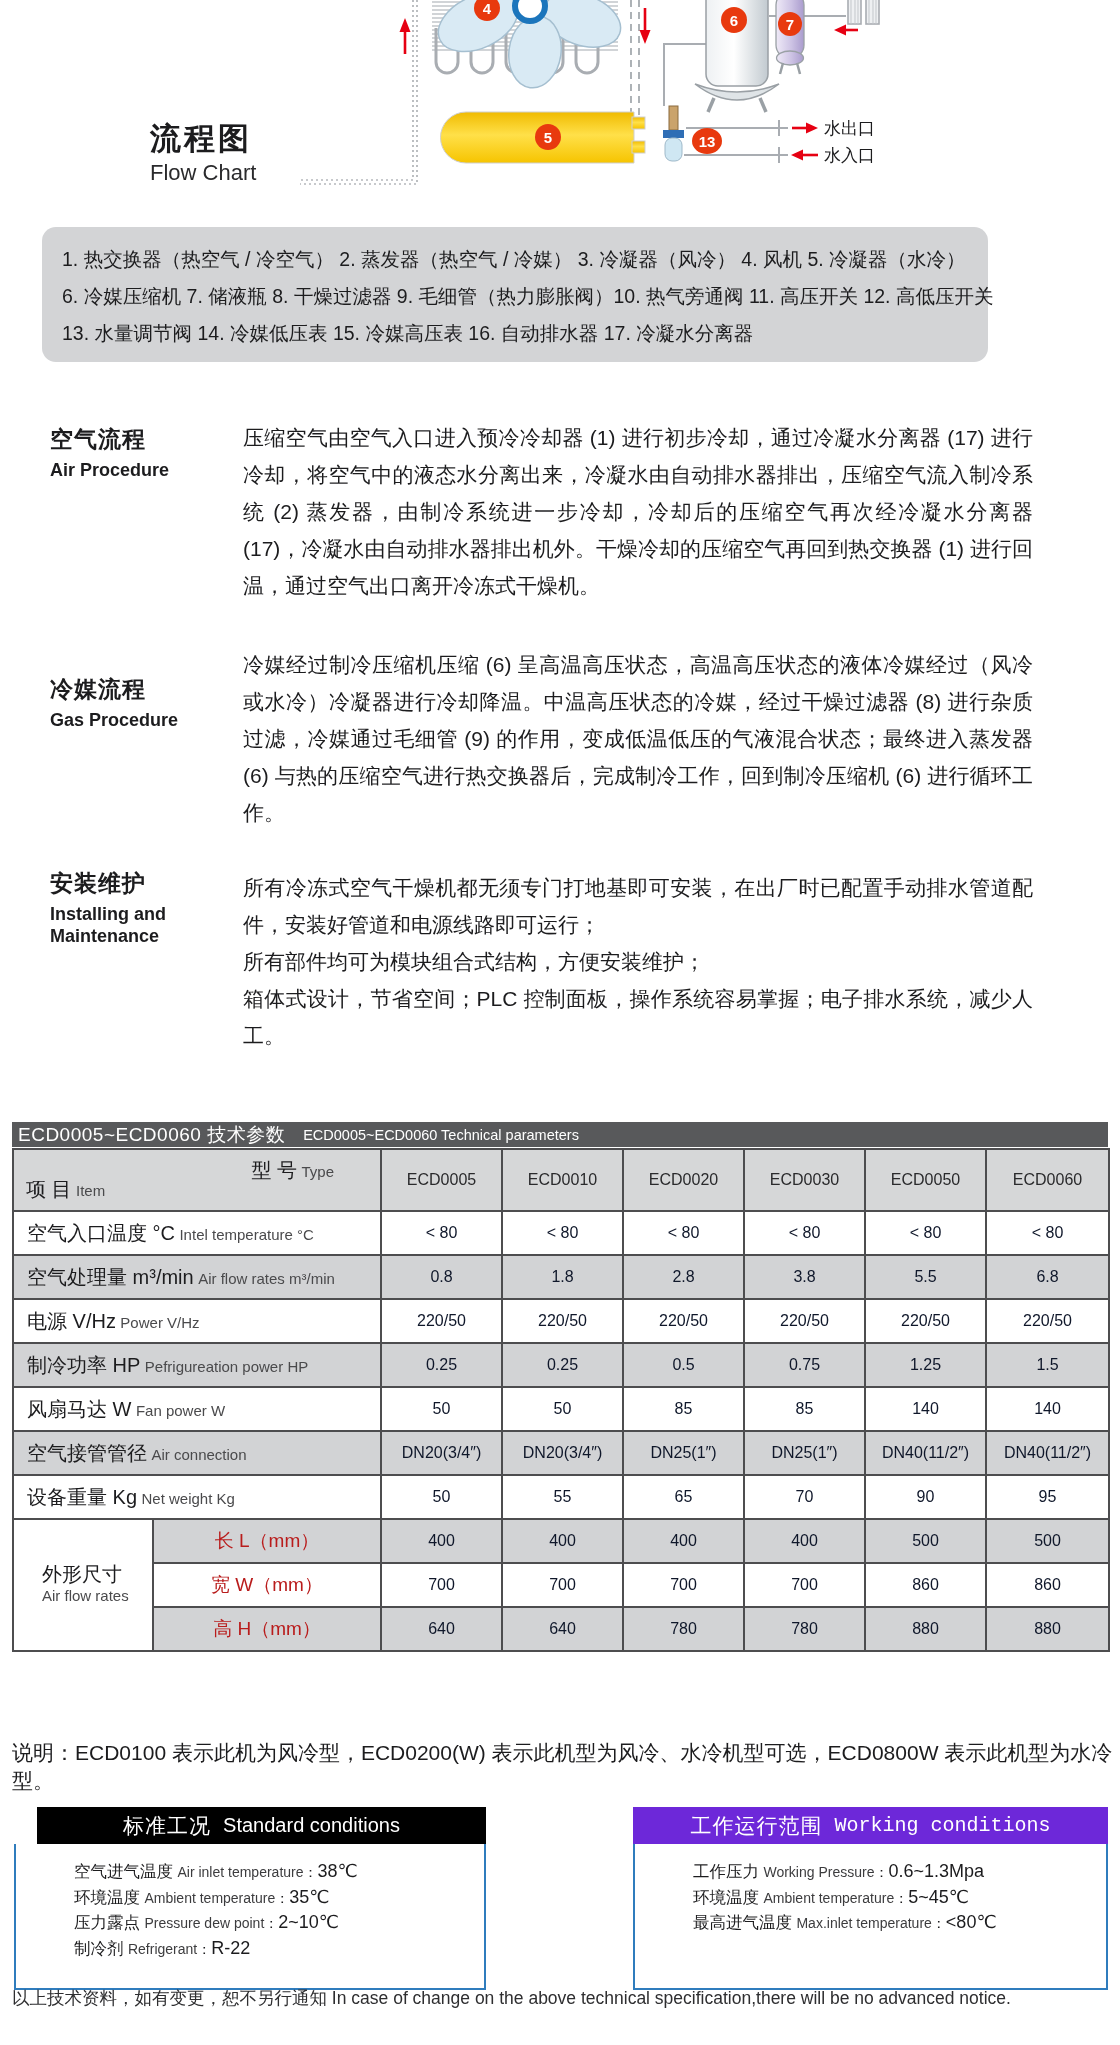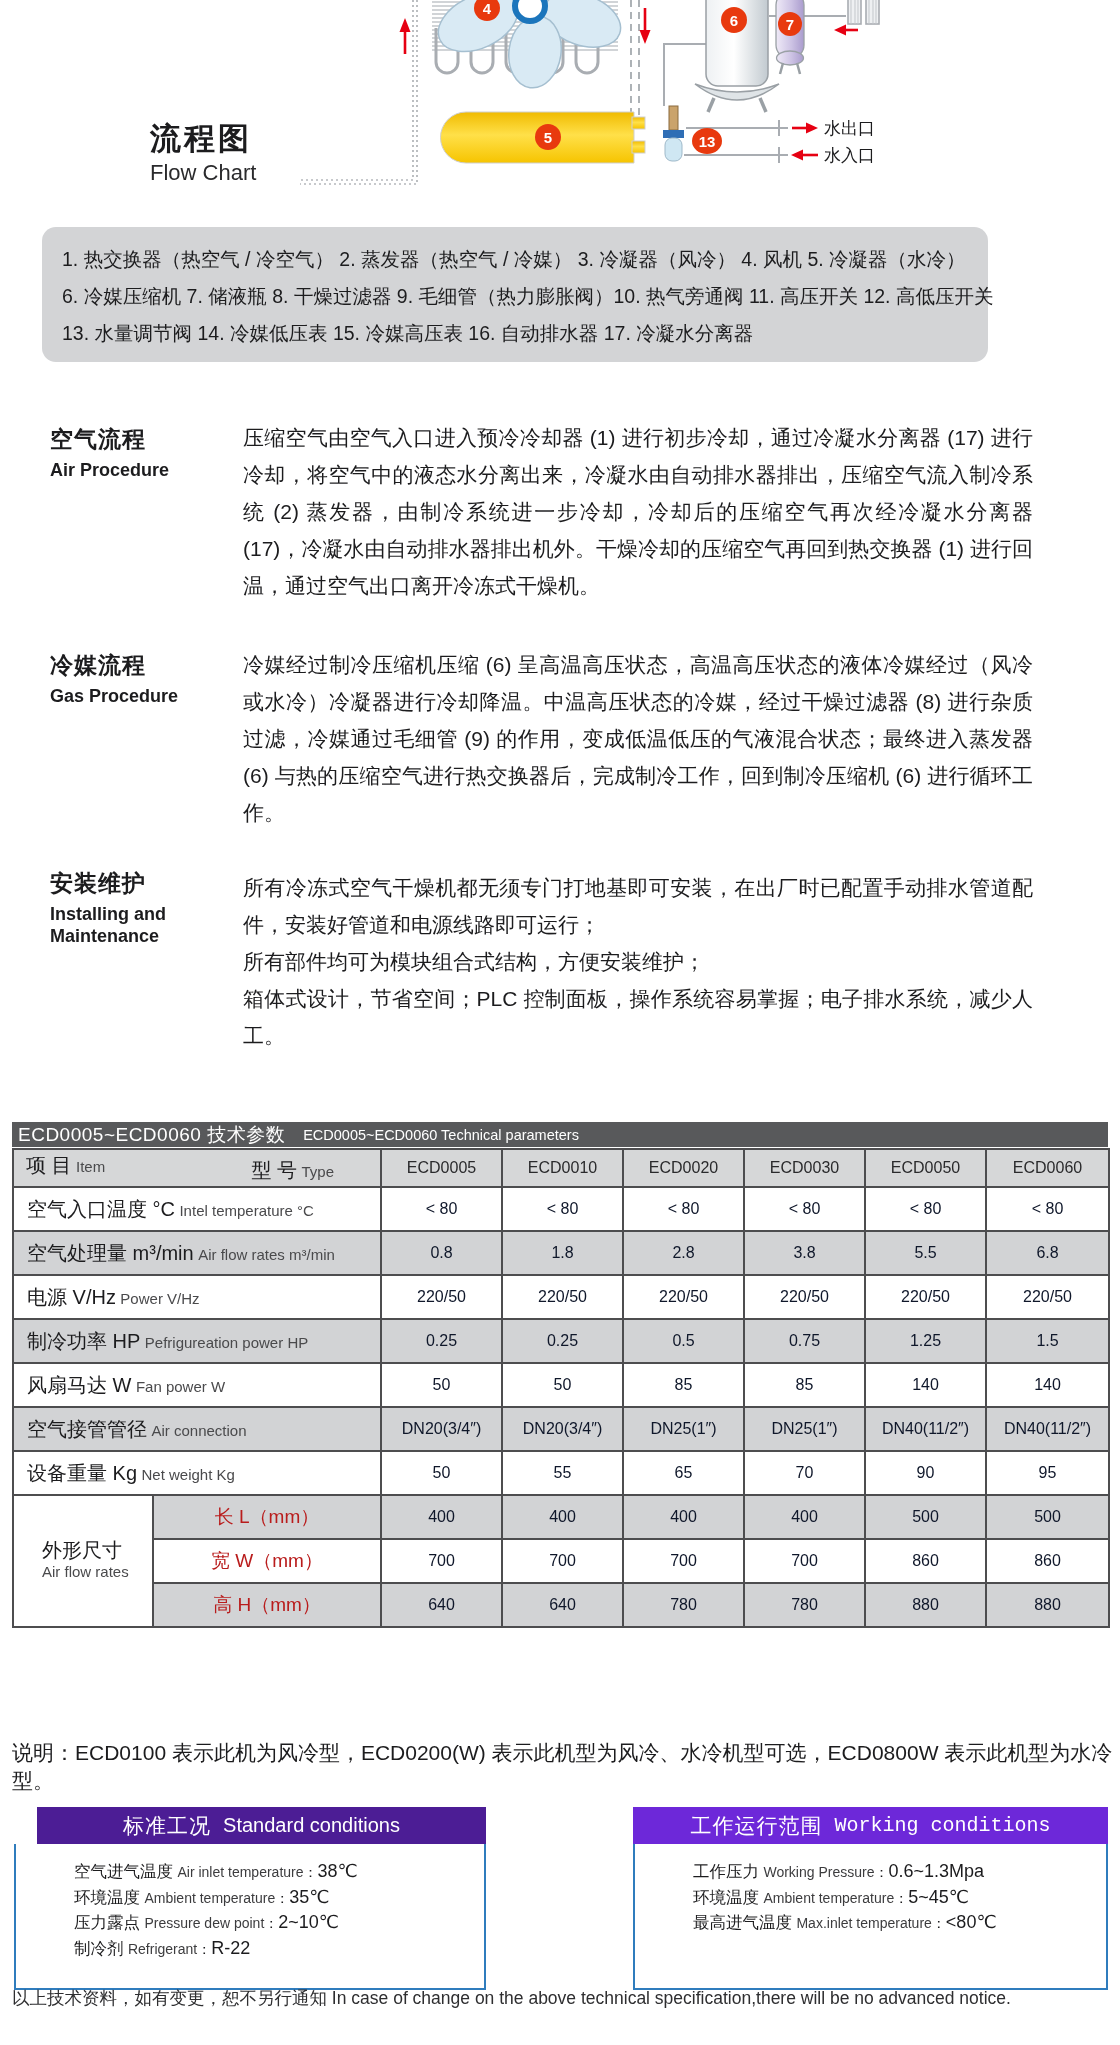--- a/index.html
+++ b/index.html
@@ -27,21 +27,21 @@
   .section-body { position:absolute; left:243px; width:790px; font-size:21px; line-height:37px;
     text-align:justify; color:#1c1c1e; }
   .pre { white-space:pre-line; }
   
   .table-titlebar { position:absolute; left:12px; top:1122px; width:1096px; height:25px; background:#58595b;
     color:#fff; display:flex; align-items:center; box-sizing:border-box; padding-left:6px; }
   .ttl-cn { font-size:19px; letter-spacing:.5px; }
   .ttl-en { font-size:14.5px; margin-left:18px; }
   #spec-table { position:absolute; left:12px; top:1148px; width:1096px; border-collapse:collapse; table-layout:fixed; }
   #spec-table th, #spec-table td { border:2px solid #4d4d4f; box-sizing:border-box; }
-  #spec-table th { height:38px; background:#d6d7d8; font-weight:normal; font-size:16px; color:#2a2a2c; }
+  #spec-table th { height:62px; background:#d6d7d8; font-weight:normal; font-size:16px; color:#2a2a2c; }
   #spec-table td { height:44px; background:#fff; }
   #spec-table tr.shaded td { background:#d2d3d5; }
   .corner { position:relative;
     background-image:linear-gradient(to bottom right, transparent calc(50% - 1px), #4d4d4f calc(50% - 1px), #4d4d4f calc(50% + 1px), transparent calc(50% + 1px)); }
   .corner-item { position:absolute; left:12px; bottom:7px; }
   .corner-type { position:absolute; right:46px; top:7px; }
   .cn { font-size:20px; color:#1c1c1e; }
   .en { font-size:15px; color:#4a4a4c; }
   .label-cell { text-align:left; padding-left:13px; }
   .val { text-align:center; font-size:16px; color:#0f172a; }
@@ -213,21 +213,21 @@
       <div class="legend-line">6. 冷媒压缩机  7. 储液瓶  8. 干燥过滤器  9. 毛细管（热力膨胀阀）10. 热气旁通阀  11. 高压开关  12. 高低压开关</div>
       <div class="legend-line">13. 水量调节阀  14. 冷媒低压表 15. 冷媒高压表  16. 自动排水器  17. 冷凝水分离器</div>
     </div>
 
   <div class="section-heading" style="top:424px">
     <div class="sh-cn">空气流程</div>
     <div class="sh-en">Air Procedure</div>
   </div>
   <div class="section-body" style="top:419px">压缩空气由空气入口进入预冷冷却器 (1) 进行初步冷却，通过冷凝水分离器 (17) 进行冷却，将空气中的液态水分离出来，冷凝水由自动排水器排出，压缩空气流入制冷系统 (2) 蒸发器，由制冷系统进一步冷却，冷却后的压缩空气再次经冷凝水分离器 (17)，冷凝水由自动排水器排出机外。干燥冷却的压缩空气再回到热交换器 (1) 进行回温，通过空气出口离开冷冻式干燥机。</div>
 
-  <div class="section-heading" style="top:650px">
+  <div class="section-heading" style="top:674px">
     <div class="sh-cn">冷媒流程</div>
     <div class="sh-en">Gas Procedure</div>
   </div>
   <div class="section-body" style="top:646px">冷媒经过制冷压缩机压缩 (6) 呈高温高压状态，高温高压状态的液体冷媒经过（风冷或水冷）冷凝器进行冷却降温。中温高压状态的冷媒，经过干燥过滤器 (8) 进行杂质过滤，冷媒通过毛细管 (9) 的作用，变成低温低压的气液混合状态；最终进入蒸发器 (6) 与热的压缩空气进行热交换器后，完成制冷工作，回到制冷压缩机 (6) 进行循环工作。</div>
 
   <div class="section-heading" style="top:868px">
     <div class="sh-cn">安装维护</div>
     <div class="sh-en">Installing and Maintenance</div>
   </div>
   <div class="section-body pre" style="top:869px">所有冷冻式空气干燥机都无须专门打地基即可安装，在出厂时已配置手动排水管道配件，安装好管道和电源线路即可运行；
@@ -364,21 +364,21 @@
           <td class="val">780</td>
           <td class="val">880</td>
           <td class="val">880</td>
         </tr>
       </tbody>
   </table>
 
   <div class="note">说明：ECD0100 表示此机为风冷型，ECD0200(W) 表示此机型为风冷、水冷机型可选，ECD0800W 表示此机型为水冷型。</div>
 
   <div class="cond-box" id="std-box">
-    <div class="cond-header" style="background: #4c1d95; margin-left: 23px;">
+    <div class="cond-header" style="background: #000000; margin-left: 23px;">
       <span class="ch-cn">标准工况</span>
       <span class="ch-en">Standard conditions</span>
     </div>
     <div class="cond-body" id="std-body">
         <div class="cond-line"><span class="cl-cn">空气进气温度</span> <span class="cl-en">Air inlet temperature</span><span class="cl-sep">：</span><span class="cl-val">38℃</span></div>
         <div class="cond-line"><span class="cl-cn">环境温度</span> <span class="cl-en">Ambient temperature</span><span class="cl-sep">：</span><span class="cl-val">35℃</span></div>
         <div class="cond-line"><span class="cl-cn">压力露点</span> <span class="cl-en">Pressure dew point</span><span class="cl-sep">：</span><span class="cl-val">2~10℃</span></div>
         <div class="cond-line"><span class="cl-cn">制冷剂</span> <span class="cl-en">Refrigerant</span><span class="cl-sep">：</span><span class="cl-val">R-22</span></div>
       </div>
   </div>

